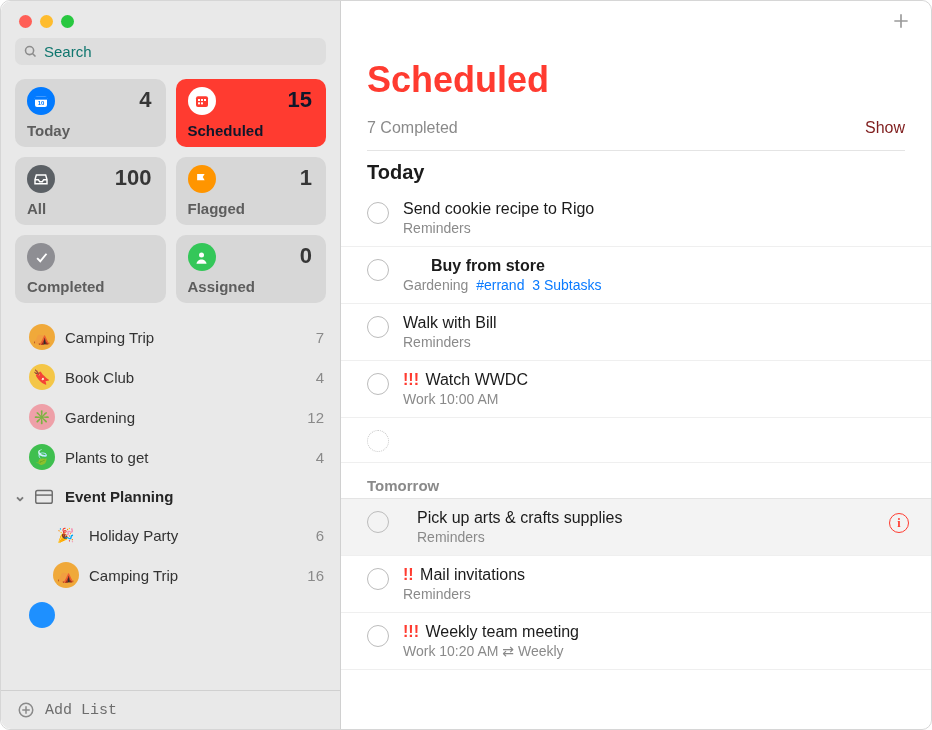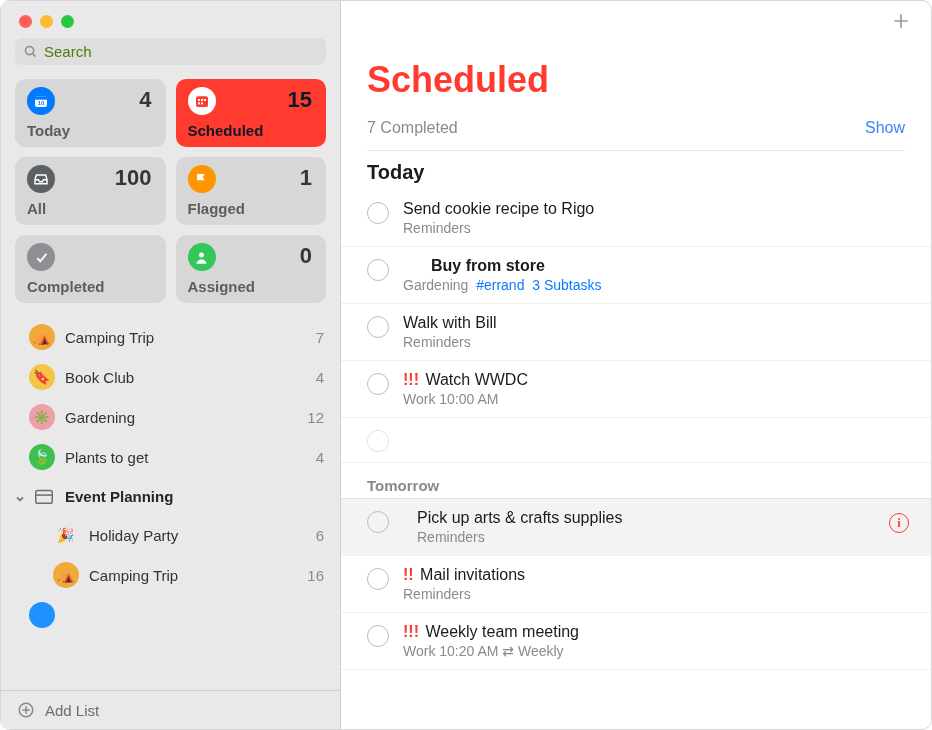--- a/index.html
+++ b/index.html
@@ -37,21 +37,21 @@
   .tl.red { background: #ff5f57; }
   .tl.yellow { background: #febc2e; }
   .tl.green { background: #28c840; }
   .search-wrap { padding: 0 14px 14px 14px; }
   .search {
     display: flex;
     align-items: center;
     background: #dedede;
     border-radius: 7px;
     padding: 5px 8px;
-    color: #4d7c0f;
+    color: #0f766e;
   }
   .search svg { margin-right: 6px; }
   .search span { font-size: 15px; }
   .smart-grid {
     display: grid;
     grid-template-columns: 1fr 1fr;
     gap: 10px;
     padding: 0 14px 14px 14px;
   }
   .smart-card {
@@ -125,20 +125,21 @@
   }
   .group-row .chevron { width:14px; text-align:center; color:#7a7a7a;}
   .group-row svg.folder { margin-right:4px;}
   .sub-row { padding-left: 48px; }
   .add-list {
     border-top: 1px solid #d0d0d0;
     padding: 10px 16px;
     display:flex; align-items:center; gap:10px;
     color:#6d6d6d; font-size:15px;
     cursor:pointer;
+    font-family:Liberation Mono, monospace;
   }
   
   .main {
     flex: 1;
     display: flex;
     flex-direction: column;
     background:#fff;
   }
   .main-header {
     position: relative;
@@ -157,21 +158,21 @@
     margin-top: 34px;
   }
   .subhead {
     display:flex; justify-content:space-between;
     align-items:center;
     margin-top: 18px;
     padding-bottom: 13px;
     border-bottom: 1px solid #e4e4e4;
   }
   .subhead .completed { color:#8a8a8a; font-size:16px;}
-  .subhead .show { color:#3b82f6; font-size:16px; cursor:pointer;}
+  .subhead .show { color:#7f1d1d; font-size:16px; cursor:pointer;}
   .section-h {
     font-size: 20px;
     font-weight: 800;
     color:#1b1b1b;
     padding: 10px 26px 6px 26px;
   }
   .section-h.small {
     font-size: 15px;
     color:#8a8a8a;
     font-weight:700;

